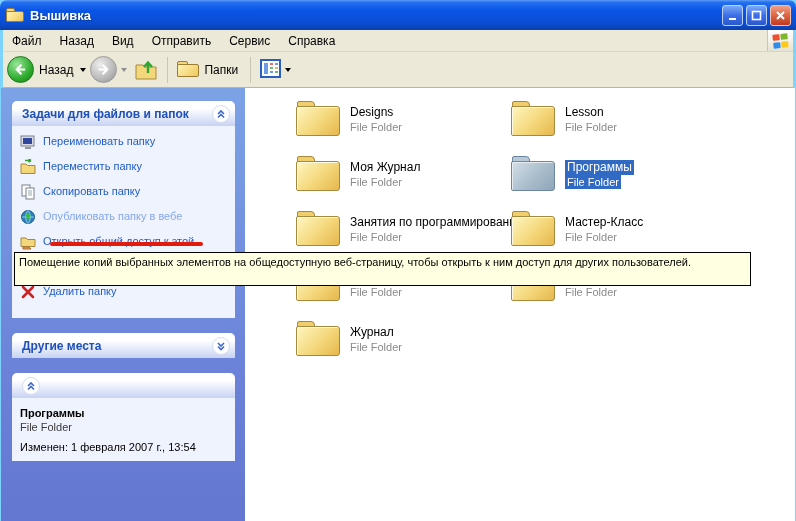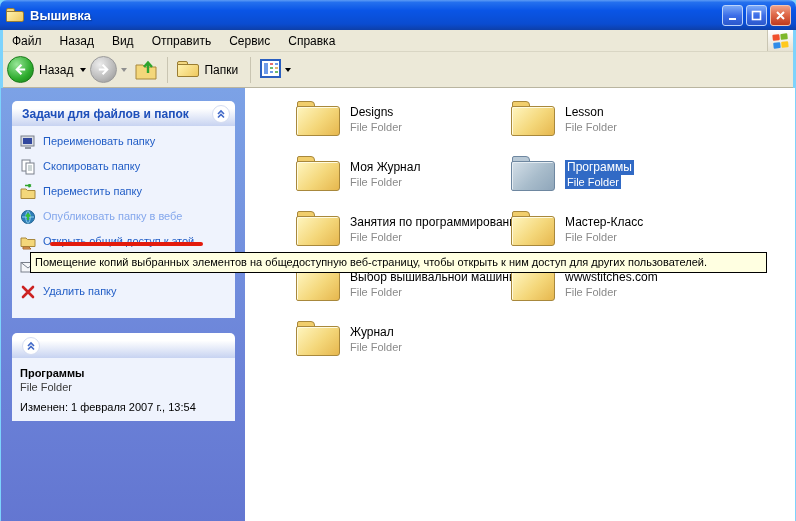--- a/index.html
+++ b/index.html
@@ -84,21 +84,21 @@
   .fg .tab { position:absolute; top:0; left:1px; width:18px; height:9px; background:#F1CE6C; border:1px solid #A8883C; border-radius:2px 4px 0 0; }
   .fg .bd { position:absolute; top:5px; left:0; width:44px; height:30px; background:linear-gradient(135deg,#FFF6C0,#F4D77A 55%,#E6B74E); border:1px solid #A8883C; border-radius:2px 3px 3px 2px; box-shadow:inset 1px 1px 0 #FFFBE0; }
   .item.selected .fg .tab { background:#B9C9D6; border-color:#6E87A0; }
   .item.selected .fg .bd { background:linear-gradient(135deg,#D4DFE8,#A8BCCB 55%,#8FA6BA); border-color:#6E87A0; box-shadow:inset 1px 1px 0 #E4ECF2; }
   .labels { margin:4px 0 0 10px; display:flex; flex-direction:column; align-items:flex-start; }
   .nm { font-size:12px; color:#000; white-space:nowrap; line-height:15px; }
   .tp { font-size:11px; color:#8A8A8A; white-space:nowrap; line-height:14px; }
   .item.selected .nm, .item.selected .tp { background:#316AC5; color:#fff; padding:0 2px; }
 
   
-  .tooltip { position:absolute; left:30px; top:252px; width:737px; height:21px; background:#FFFFE1; border:1px solid #000;
+  .tooltip { position:absolute; left:14px; top:252px; width:737px; height:34px; background:#FFFFE1; border:1px solid #000;
     font-size:11px; line-height:19px; padding:0 4px; white-space:nowrap; overflow:hidden; z-index:50; color:#000; }
   .red-underline { position:absolute; left:50px; top:242px; width:153px; height:4px; background:#E31B0C; border-radius:2px; z-index:60; }
 </style>
 </head>
 <body>
 
 <div class="window">
 
   <div class="titlebar">
     <span class="folder-mini">
@@ -214,38 +214,38 @@
                   <rect x="1" y="2" width="13" height="10" fill="#D8DCE4" stroke="#7A808C"></rect>
                   <rect x="3" y="4" width="9" height="6" fill="#31479E"></rect>
                   <line x1="5" y1="14" x2="11" y2="14" stroke="#7A808C" stroke-width="1.6"></line>
                 </svg>
             </span>
             <span class="tlabel">Переименовать папку</span>
           </div>
           <div class="task">
             <span class="ticon">
               <svg width="16" height="16" viewBox="0 0 16 16">
+                  <path d="M1 5 h5 l1.5 1.5 H15 v8 H1 z" fill="#F4D77A" stroke="#A8883C"></path>
+                  <path d="M5 1.5 H11 M11 1.5 L8.5 0 M11 1.5 L8.5 3.2" stroke="#2EA52E" stroke-width="1.6" fill="none"></path>
+                </svg>
+            </span>
+            <span class="tlabel">Переместить папку</span>
+          </div>
+          <div class="task">
+            <span class="ticon">
+              <svg width="16" height="16" viewBox="0 0 16 16">
                   <rect x="2" y="1" width="8" height="11" fill="#fff" stroke="#7A808C"></rect>
                   <rect x="6" y="4" width="8" height="11" fill="#fff" stroke="#7A808C"></rect>
                   <line x1="8" y1="7" x2="12" y2="7" stroke="#9AA"></line>
                   <line x1="8" y1="9" x2="12" y2="9" stroke="#9AA"></line>
                   <line x1="8" y1="11" x2="12" y2="11" stroke="#9AA"></line>
                 </svg>
             </span>
             <span class="tlabel">Скопировать папку</span>
           </div>
-          <div class="task">
-            <span class="ticon">
-              <svg width="16" height="16" viewBox="0 0 16 16">
-                  <path d="M1 5 h5 l1.5 1.5 H15 v8 H1 z" fill="#F4D77A" stroke="#A8883C"></path>
-                  <path d="M5 1.5 H11 M11 1.5 L8.5 0 M11 1.5 L8.5 3.2" stroke="#2EA52E" stroke-width="1.6" fill="none"></path>
-                </svg>
-            </span>
-            <span class="tlabel">Переместить папку</span>
-          </div>
           <div class="task hover">
             <span class="ticon">
               <svg width="16" height="16" viewBox="0 0 16 16">
                   <circle cx="8" cy="8" r="6.5" fill="#2E7FB8" stroke="#1C5E8E"></circle>
                   <path d="M2 8 h12 M8 1.5 c-3 3-3 10 0 13 M8 1.5 c3 3 3 10 0 13" stroke="#8FD0F0" fill="none"></path>
                   <path d="M8 11 V5.5 M5.8 7.5 L8 5 L10.2 7.5" stroke="#35C135" stroke-width="1.8" fill="none"></path>
                 </svg>
             </span>
             <span class="tlabel">Опубликовать папку в вебе</span>
           </div>
@@ -270,20 +270,30 @@
             <span class="ticon">
               <svg width="16" height="16" viewBox="0 0 16 16">
                   <path d="M3 3 L13 13 M13 3 L3 13" stroke="#CC2222" stroke-width="2.6" stroke-linecap="round"></path>
                 </svg>
             </span>
             <span class="tlabel">Удалить папку</span>
           </div>
         </div>
       </div>
 
+      <div class="panel">
+        <div class="panel-header">
+          <span class="ph-title">Другие места</span>
+          <span class="chev">
+            <svg width="10" height="10" viewBox="0 0 10 10">
+                <path d="M2 2 L5 5 L8 2 M2 5.5 L5 8.5 L8 5.5" stroke="#4169C8" stroke-width="1.6" fill="none"></path>
+              </svg>
+          </span>
+        </div>
+      </div>
 
       <div class="panel">
         <div class="panel-header">
           <span class="chev">
             <svg width="10" height="10" viewBox="0 0 10 10">
                 <path d="M2 5 L5 2 L8 5 M2 8.5 L5 5.5 L8 8.5" stroke="#4169C8" stroke-width="1.6" fill="none"></path>
               </svg>
           </span>
         </div>
         <div class="panel-body details-body">

